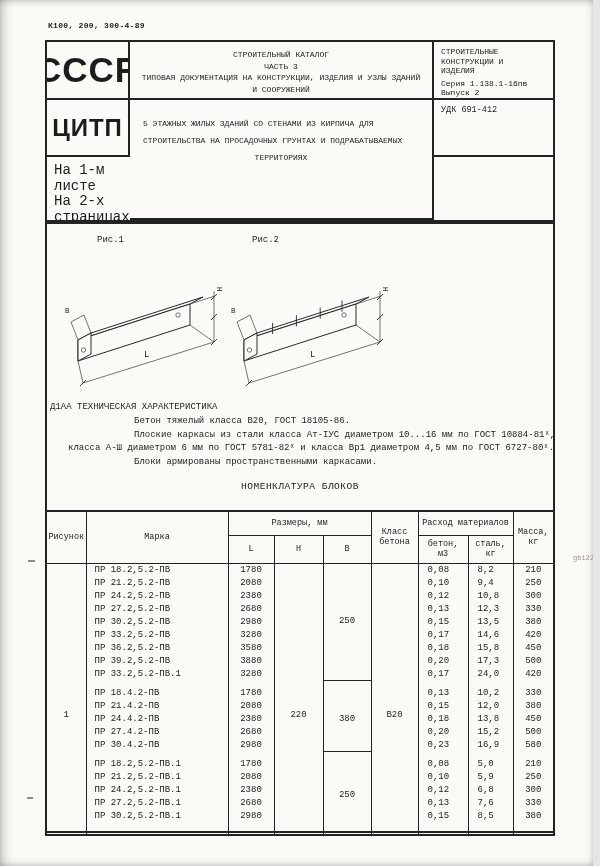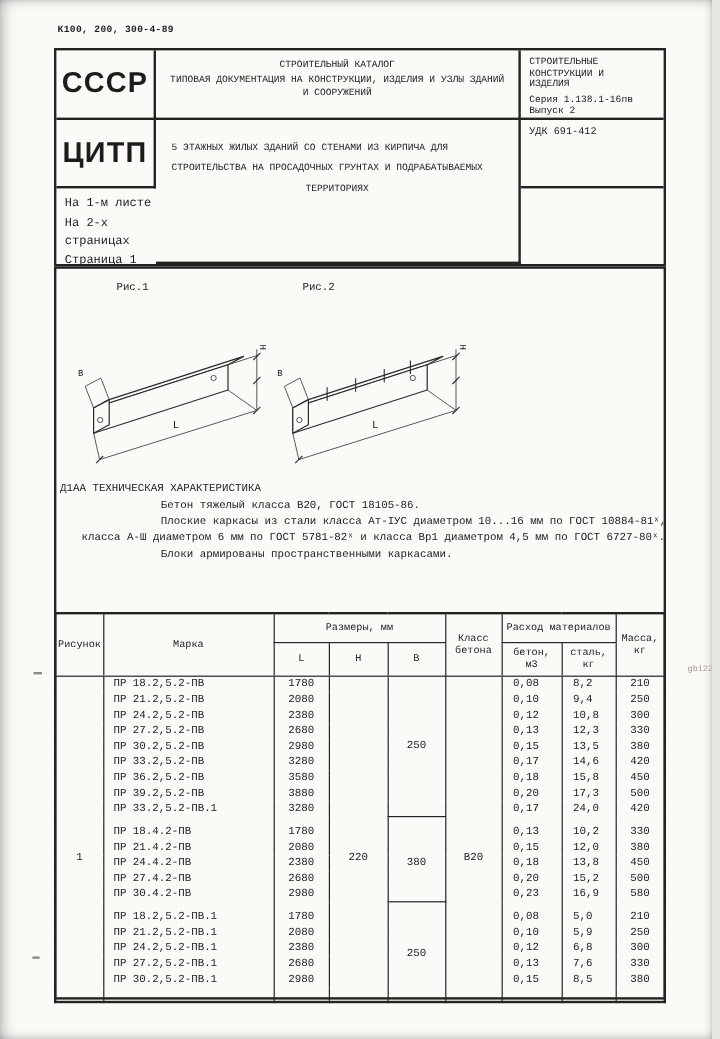--- a/index.html
+++ b/index.html
@@ -11,32 +11,32 @@
   .corner-code{left:48px;top:21px;font-size:8px;font-weight:700;letter-spacing:.3px;}
 
   
   .hdr{left:45px;top:40px;width:510px;height:182px;border:2px solid #232323;
        display:grid;grid-template-columns:83px 304px auto;grid-template-rows:58px 57px auto;box-sizing:border-box;}
   .hcell{border-right:2px solid #232323;border-bottom:2px solid #232323;box-sizing:border-box;overflow:hidden;}
   .hcell.lastcol{border-right:none;}
   .hcell.lastrow{border-bottom:none;}
   .emblem{display:flex;align-items:center;justify-content:center;
           font-family:"Liberation Sans","DejaVu Sans",sans-serif;font-weight:700;}
-  .ussr{font-size:24px;letter-spacing:1px;}
+  .ussr{font-size:35px;letter-spacing:1px;}
   .tsitp{font-size:24px;letter-spacing:1px;}
   .datecell{display:flex;flex-direction:column;align-items:center;justify-content:center;}
   .month{font-size:9.5px;font-weight:700;letter-spacing:.5px;}
   .year{font-family:"Liberation Sans","DejaVu Sans",sans-serif;font-size:21px;font-weight:700;letter-spacing:1.5px;margin-top:1px;}
   .catalog{font-size:8px;line-height:11.5px;text-align:center;padding-top:7px;}
   .subject{font-size:8px;line-height:17px;padding:15px 0 0 13px;}
   .subject .centered{text-align:center;padding-right:13px;}
   .rubric{font-size:8px;line-height:9.5px;padding:5px 0 0 7px;}
   .rubric .series{margin-top:3px;}
   .udkcell{font-size:8.5px;padding:5px 0 0 7px;}
-  .sheetinfo{font-size:10px;line-height:15.5px;padding:6px 0 0 7px;}
+  .sheetinfo{font-size:14px;line-height:15.5px;padding:6px 0 0 7px;}
 
   
   .frame{left:45px;top:222px;width:510px;height:611px;border:2px solid #232323;box-sizing:border-box;}
   .figlabel{font-size:9px;top:235px;}
   .techblock{left:50px;top:401px;font-size:9px;line-height:13.8px;white-space:nowrap;}
   .t-ind1{margin-left:84px;}
   .t-ind2{margin-left:18px;}
   .nomtitle{left:45px;top:481px;width:510px;text-align:center;font-size:9.5px;letter-spacing:.5px;}
 
   
@@ -69,20 +69,21 @@
 <body>
 
 <div class="page">
 
   <div class="abs corner-code">К100, 200, 300-4-89</div>
 
   <div class="abs hdr">
     <div class="hcell emblem ussr">СССР</div>
     <div class="hcell catalog">
       <div>СТРОИТЕЛЬНЫЙ КАТАЛОГ</div>
+      <div>ЧАСТЬ 3</div>
       <div>ТИПОВАЯ ДОКУМЕНТАЦИЯ НА КОНСТРУКЦИИ, ИЗДЕЛИЯ И УЗЛЫ ЗДАНИЙ</div>
       <div>И СООРУЖЕНИЙ</div>
     </div>
     <div class="hcell lastcol rubric">
       <div>СТРОИТЕЛЬНЫЕ</div>
       <div>КОНСТРУКЦИИ И</div>
       <div>ИЗДЕЛИЯ</div>
       <div class="series">Серия 1.138.1-16пв</div>
       <div>Выпуск 2</div>
     </div>
@@ -139,20 +140,21 @@
   </svg>
 
   <div class="abs techblock">
     <div>Д1АА ТЕХНИЧЕСКАЯ ХАРАКТЕРИСТИКА</div>
     <div class="t-ind1">Бетон тяжелый класса В20, ГОСТ 18105-86.</div>
     <div class="t-ind1">Плоские каркасы из стали класса Ат-IУС диаметром 10...16 мм по ГОСТ 10884-81ˣ,</div>
     <div class="t-ind2">класса А-Ш диаметром 6 мм по ГОСТ 5781-82ˣ и класса Вр1 диаметром 4,5 мм по ГОСТ 6727-80ˣ.</div>
     <div class="t-ind1">Блоки армированы пространственными каркасами.</div>
   </div>
 
+  <div class="abs nomtitle">НОМЕНКЛАТУРА БЛОКОВ</div>
 
   <table class="nom">
     <colgroup>
       <col style="width:40px">
         <col style="width:142px">
         <col style="width:46px">
       <col style="width:49px">
         <col style="width:48px">
         <col style="width:47px">
       <col style="width:50px">

